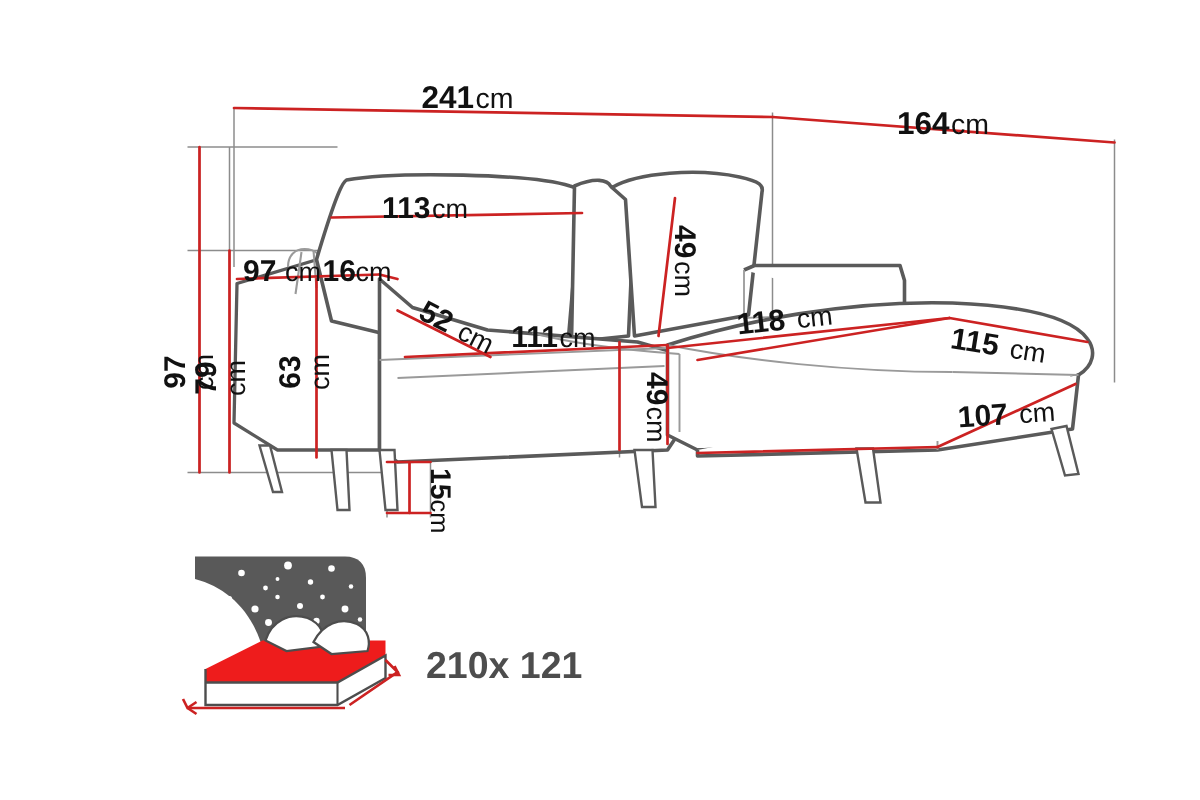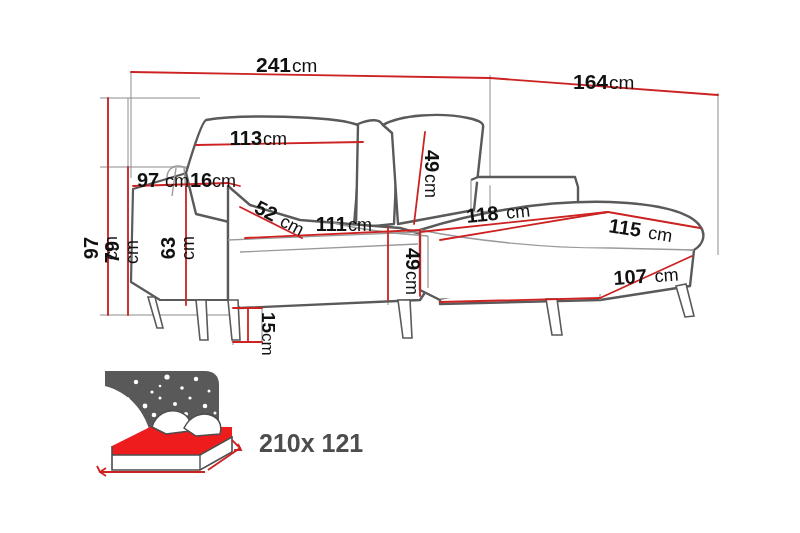--- a/index.html
+++ b/index.html
@@ -13,20 +13,21 @@
     height: 533px;
     font-family: "Liberation Sans", sans-serif;
     overflow: hidden;
     position: relative;
   }
   #diagram-root {
     position: relative;
     width: 636px;
     height: 533px;
     background: #ffffff;
+    margin-left: 25px;
   }
   #diagram-svg {
     position: absolute;
     top: 0;
     left: 0;
     width: 800px;
     height: 533px;
     display: block;
   }
   .dim-label {

